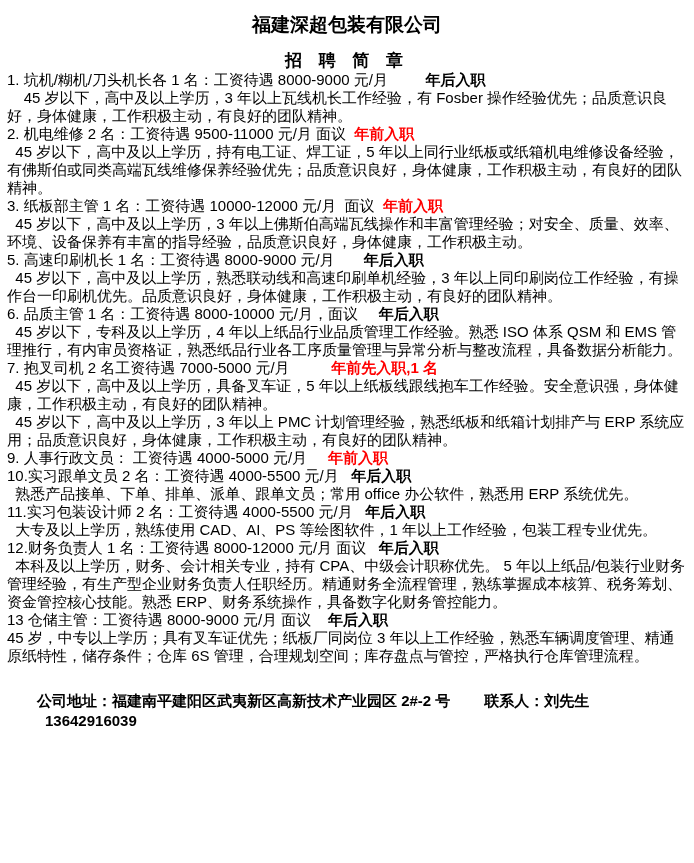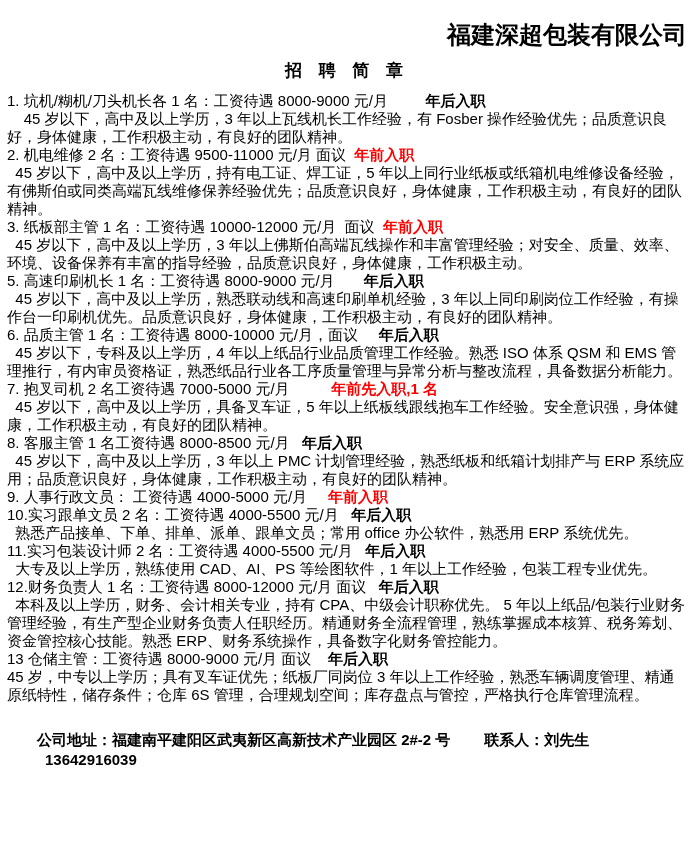--- a/index.html
+++ b/index.html
@@ -12,36 +12,35 @@
   body {
     width: 694px;
     height: 863px;
     overflow: hidden;
   }
   .page {
     padding: 12px 7px 0 7px;
     box-sizing: border-box;
   }
   .company-title {
-    text-align: right;
-    font-size: 24px;
+    text-align: center;
+    font-size: 19px;
     font-weight: bold;
     line-height: 22px;
-    margin: 12px 0 0 0;
+    margin: 2px 0 0 0;
   }
   .announcement-title {
     text-align: center;
     font-size: 17px;
     font-weight: bold;
     letter-spacing: 6px;
     line-height: 20px;
     margin-top: 15px;
   }
   .job-list {
-    margin-top: 11px;
     font-size: 15px;
     line-height: 18px;
   }
   .job-heading, .job-body {
     white-space: pre-wrap;
     word-break: break-word;
   }
   .note {
     font-weight: bold;
   }
@@ -97,21 +96,20 @@
     <div class="job-heading"><span class="h-text">6. 品质主管 1 名：工资待遇 8000-10000 元/月，面议     </span><span class="note">年后入职</span></div>
     <div class="job-body">  45 岁以下，专科及以上学历，4 年以上纸品行业品质管理工作经验。熟悉 ISO 体系 QSM 和 EMS 管理推行，有内审员资格证，熟悉纸品行业各工序质量管理与异常分析与整改流程，具备数据分析能力。</div>
   </div>
 
   <div class="job">
     <div class="job-heading"><span class="h-text">7. 抱叉司机 2 名工资待遇 7000-5000 元/月          </span><span class="note red">年前先入职,1 名</span></div>
     <div class="job-body">  45 岁以下，高中及以上学历，具备叉车证，5 年以上纸板线跟线抱车工作经验。安全意识强，身体健康，工作积极主动，有良好的团队精神。</div>
   </div>
 
   <div class="job">
-    <div class="job-heading"><span class="h-text">8. 客服主管 1 名工资待遇 8000-8500 元/月   </span><span class="note">年后入职</span></div>
     <div class="job-body">  45 岁以下，高中及以上学历，3 年以上 PMC 计划管理经验，熟悉纸板和纸箱计划排产与 ERP 系统应用；品质意识良好，身体健康，工作积极主动，有良好的团队精神。</div>
   </div>
 
   <div class="job">
     <div class="job-heading"><span class="h-text">9. 人事行政文员： 工资待遇 4000-5000 元/月     </span><span class="note red">年前入职</span></div>
   </div>
 
   <div class="job">
     <div class="job-heading"><span class="h-text">10.实习跟单文员 2 名：工资待遇 4000-5500 元/月   </span><span class="note">年后入职</span></div>
     <div class="job-body">  熟悉产品接单、下单、排单、派单、跟单文员；常用 office 办公软件，熟悉用 ERP 系统优先。</div>

